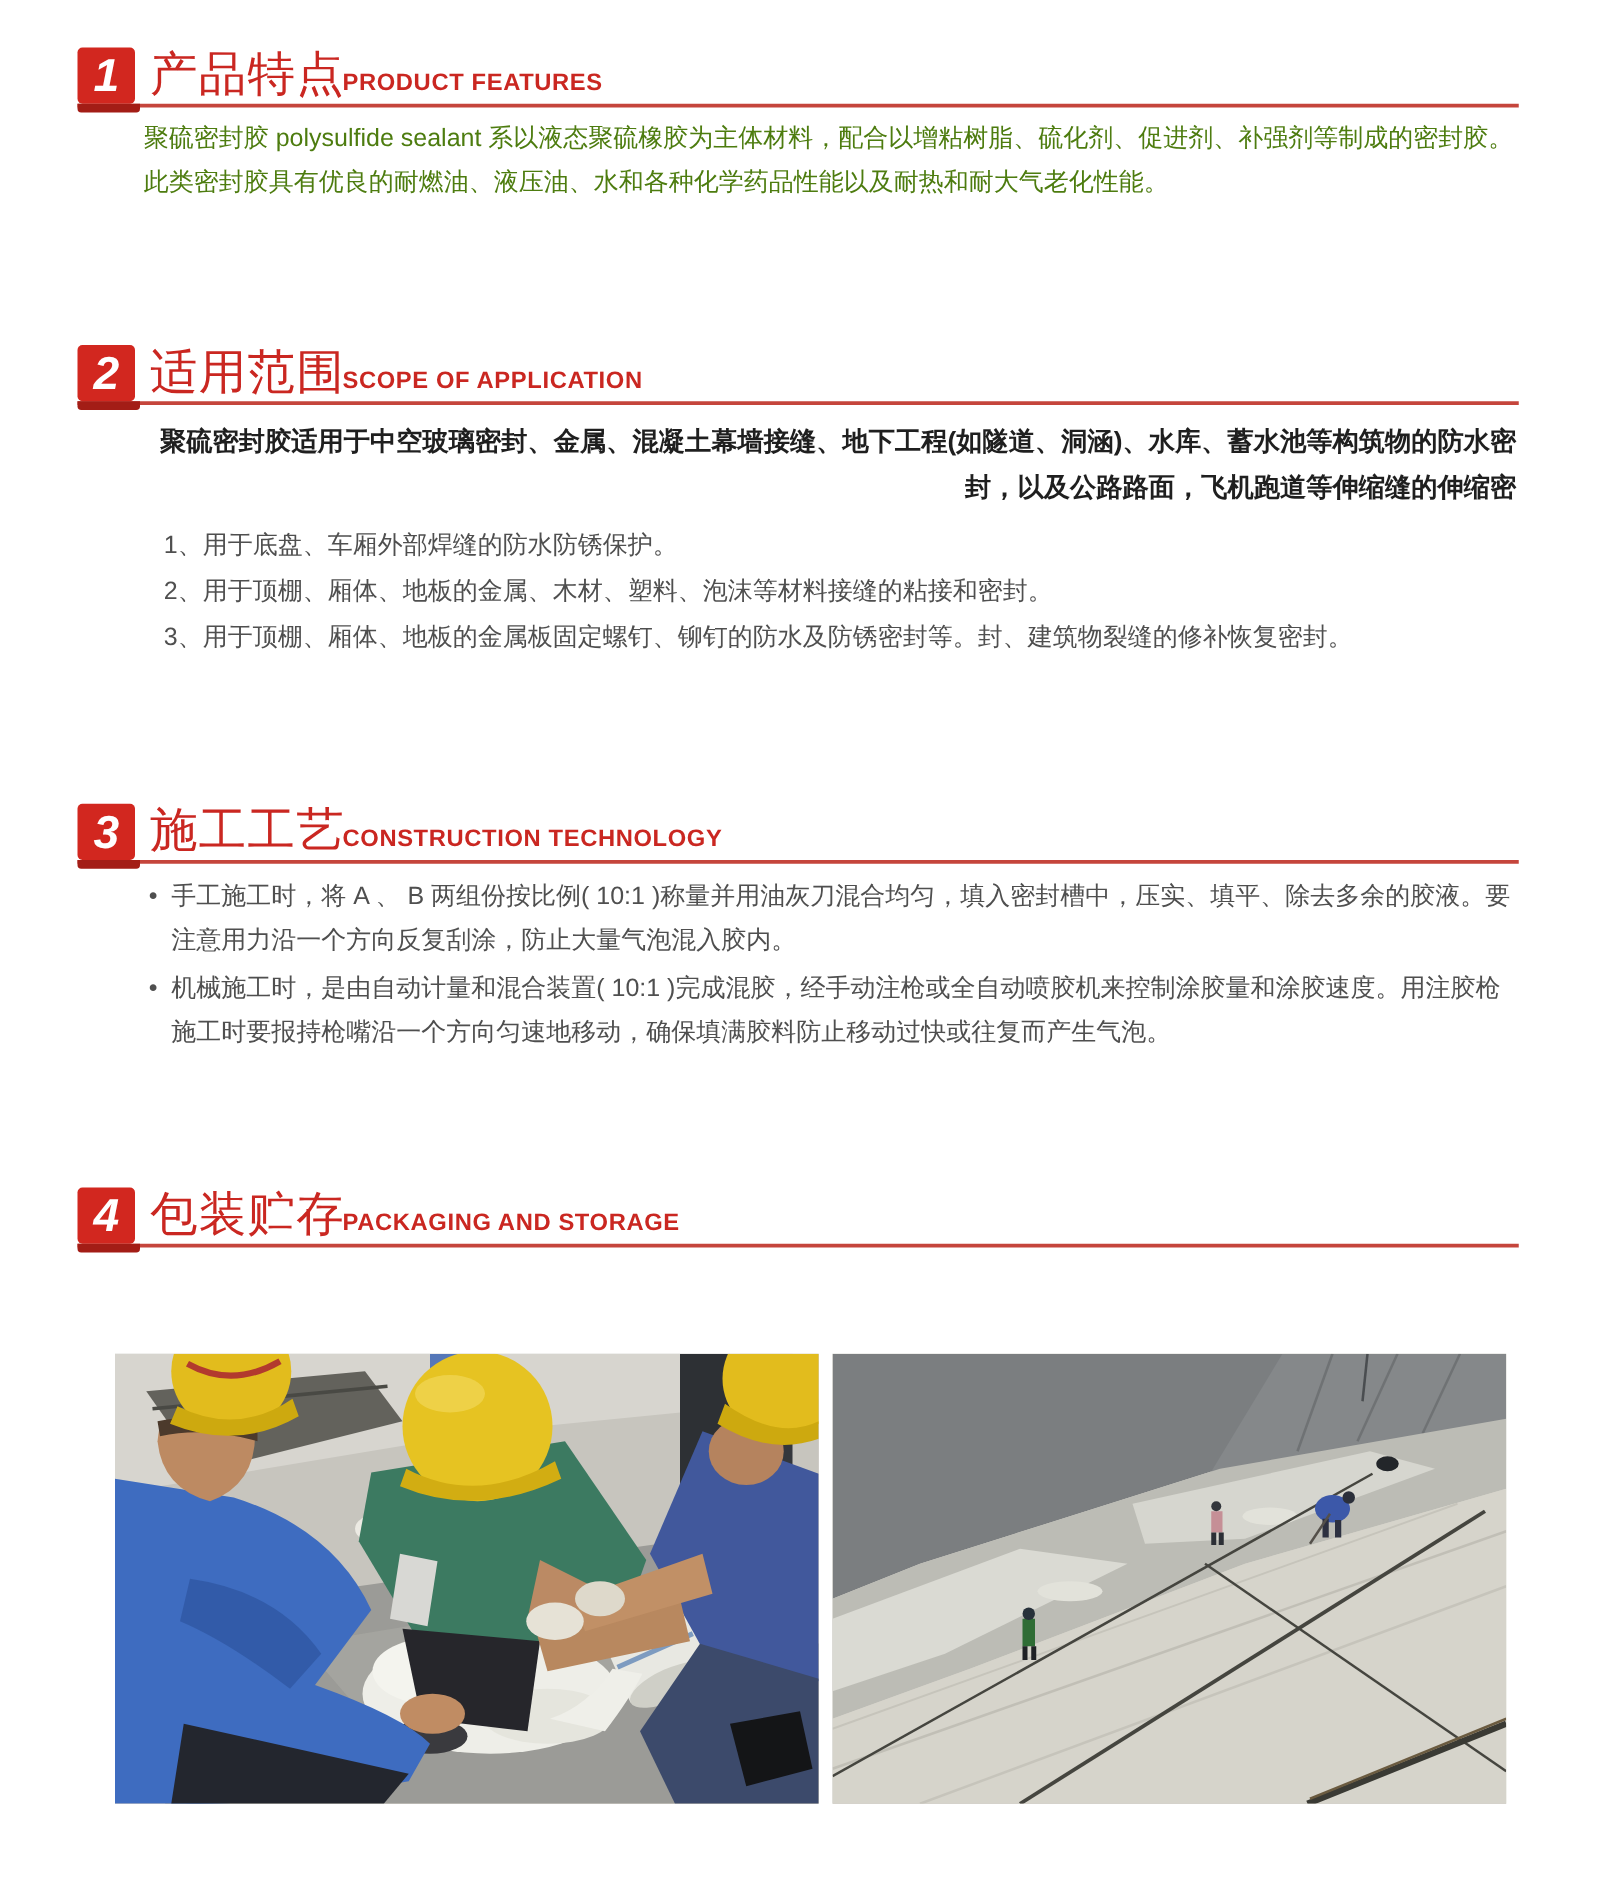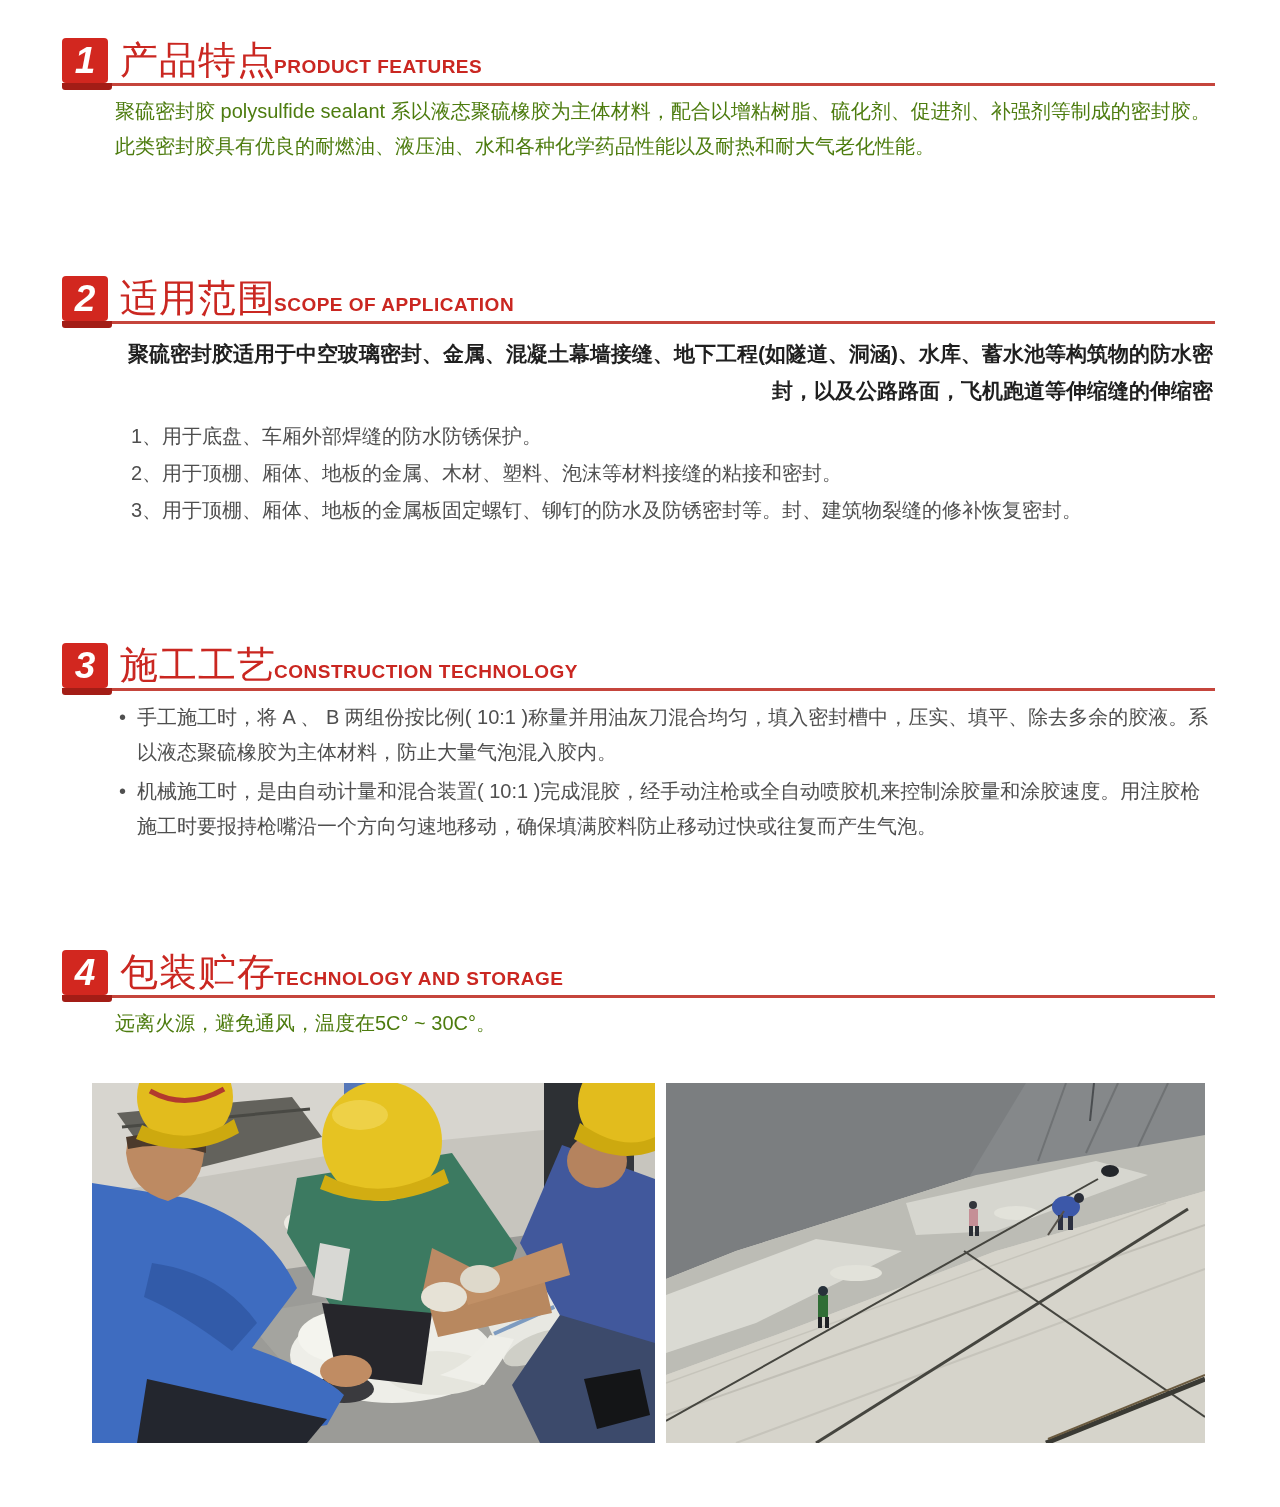--- a/index.html
+++ b/index.html
@@ -77,36 +77,33 @@
   <section class="sec" id="sec3">
     <div class="sec-header">
       <span class="badge">
           <span>3</span>
         </span>
       <span class="tzh">施工工艺</span>
       <span class="ten">CONSTRUCTION TECHNOLOGY</span>
     </div>
     <div class="sec-body">
       <ul class="dot-list">
-        <li>手工施工时，将 A 、 B 两组份按比例( 10:1 )称量并用油灰刀混合均匀，填入密封槽中，压实、填平、除去多余的胶液。系以液态聚硫橡胶为主体材料，防止大量气泡混入胶内。</li>
+        <li>手工施工时，将 A 、 B 两组份按比例( 10:1 )称量并用油灰刀混合均匀，填入密封槽中，压实、填平、除去多余的胶液。要注意用力沿一个方向反复刮涂，防止大量气泡混入胶内。</li>
         <li>机械施工时，是由自动计量和混合装置( 10:1 )完成混胶，经手动注枪或全自动喷胶机来控制涂胶量和涂胶速度。用注胶枪施工时要报持枪嘴沿一个方向匀速地移动，确保填满胶料防止移动过快或往复而产生气泡。</li>
       </ul>
     </div>
   </section>
 
   <section class="sec" id="sec4">
     <div class="sec-header">
       <span class="badge">
           <span>4</span>
         </span>
       <span class="tzh">包装贮存</span>
-      <span class="ten">TECHNOLOGY AND STORAGE</span>
-    </div>
-    <div class="sec-body">
-      <p class="body-text">远离火源，避免通风，温度在5C° ~ 30C°。</p>
+      <span class="ten">PACKAGING AND STORAGE</span>
     </div>
   </section>
 
   <figure class="photo" id="photoL" aria-label="工人现场调配密封胶施工照片">
     <svg viewBox="0 0 563 360" preserveAspectRatio="none">
       <rect width="563" height="360" fill="#c7c5be"></rect>
       <polygon points="0,0 563,0 563,36 300,62 0,112" fill="#d7d5cf"></polygon>
       <polygon points="25,30 200,14 230,54 70,94" fill="#63625c"></polygon>
       <line x1="30" y1="44" x2="218" y2="26" stroke="#494944" stroke-width="3"></line>
       <ellipse cx="212" cy="140" rx="20" ry="12" fill="#eceae3"></ellipse>

